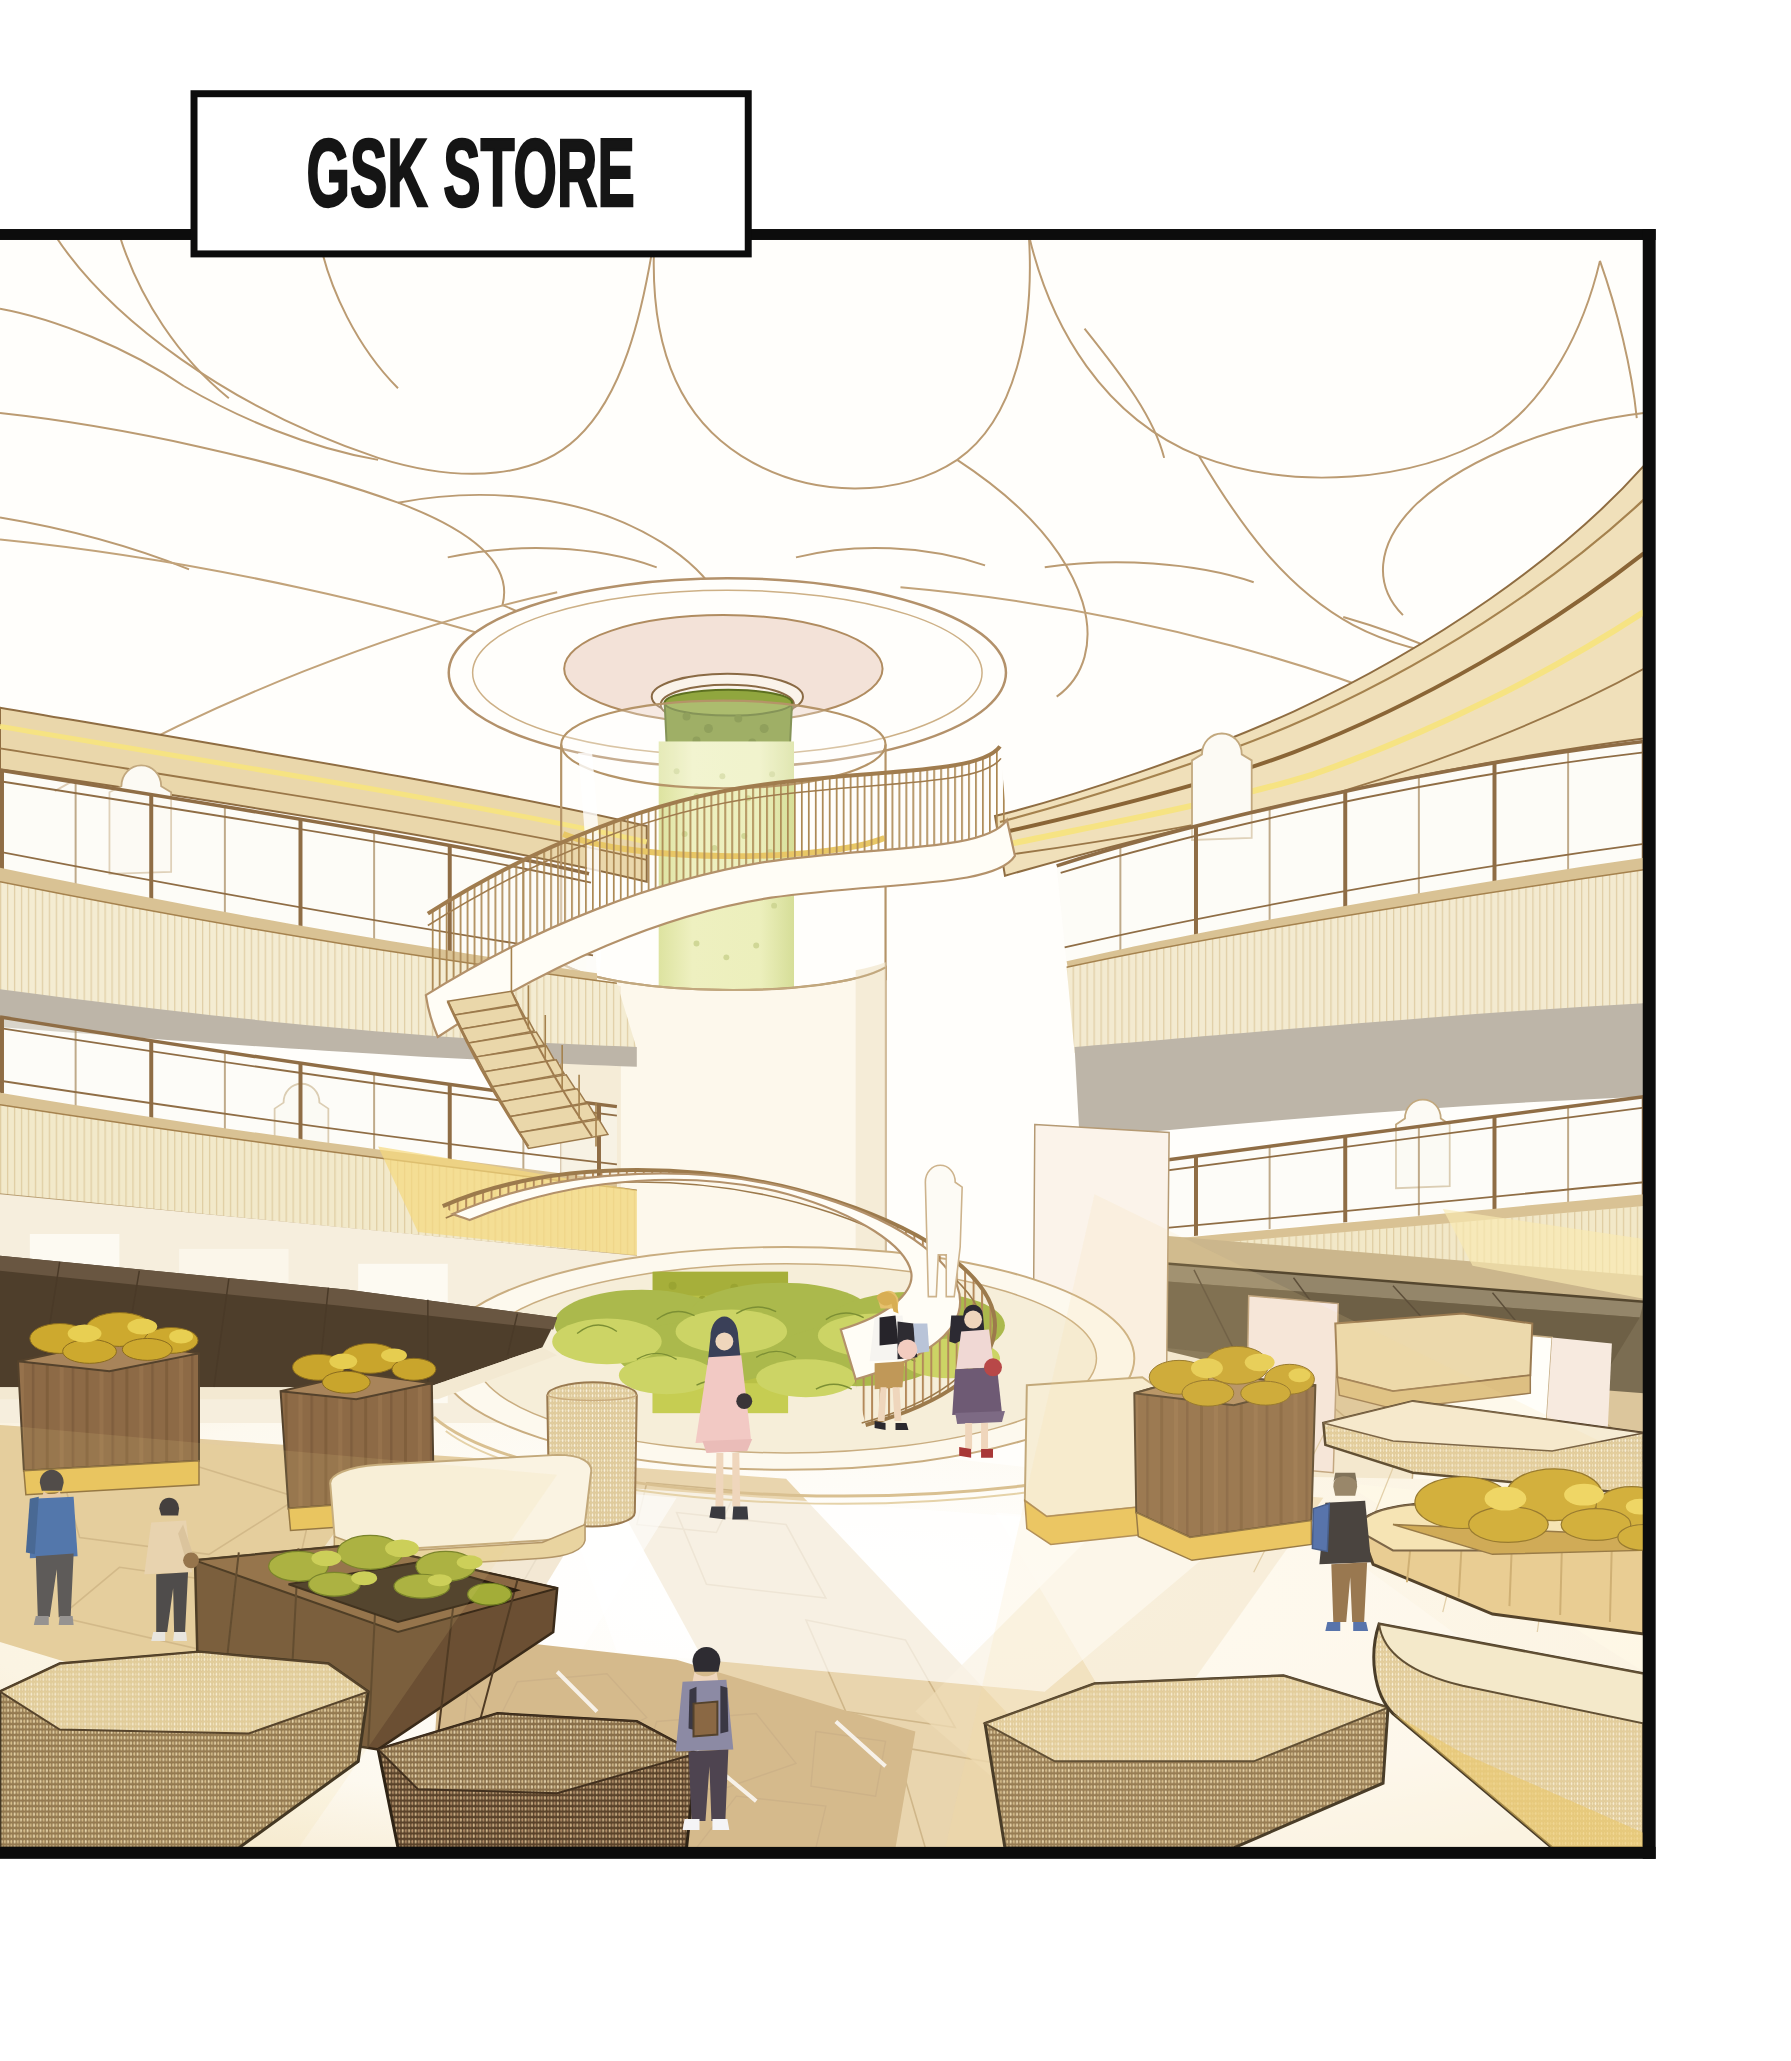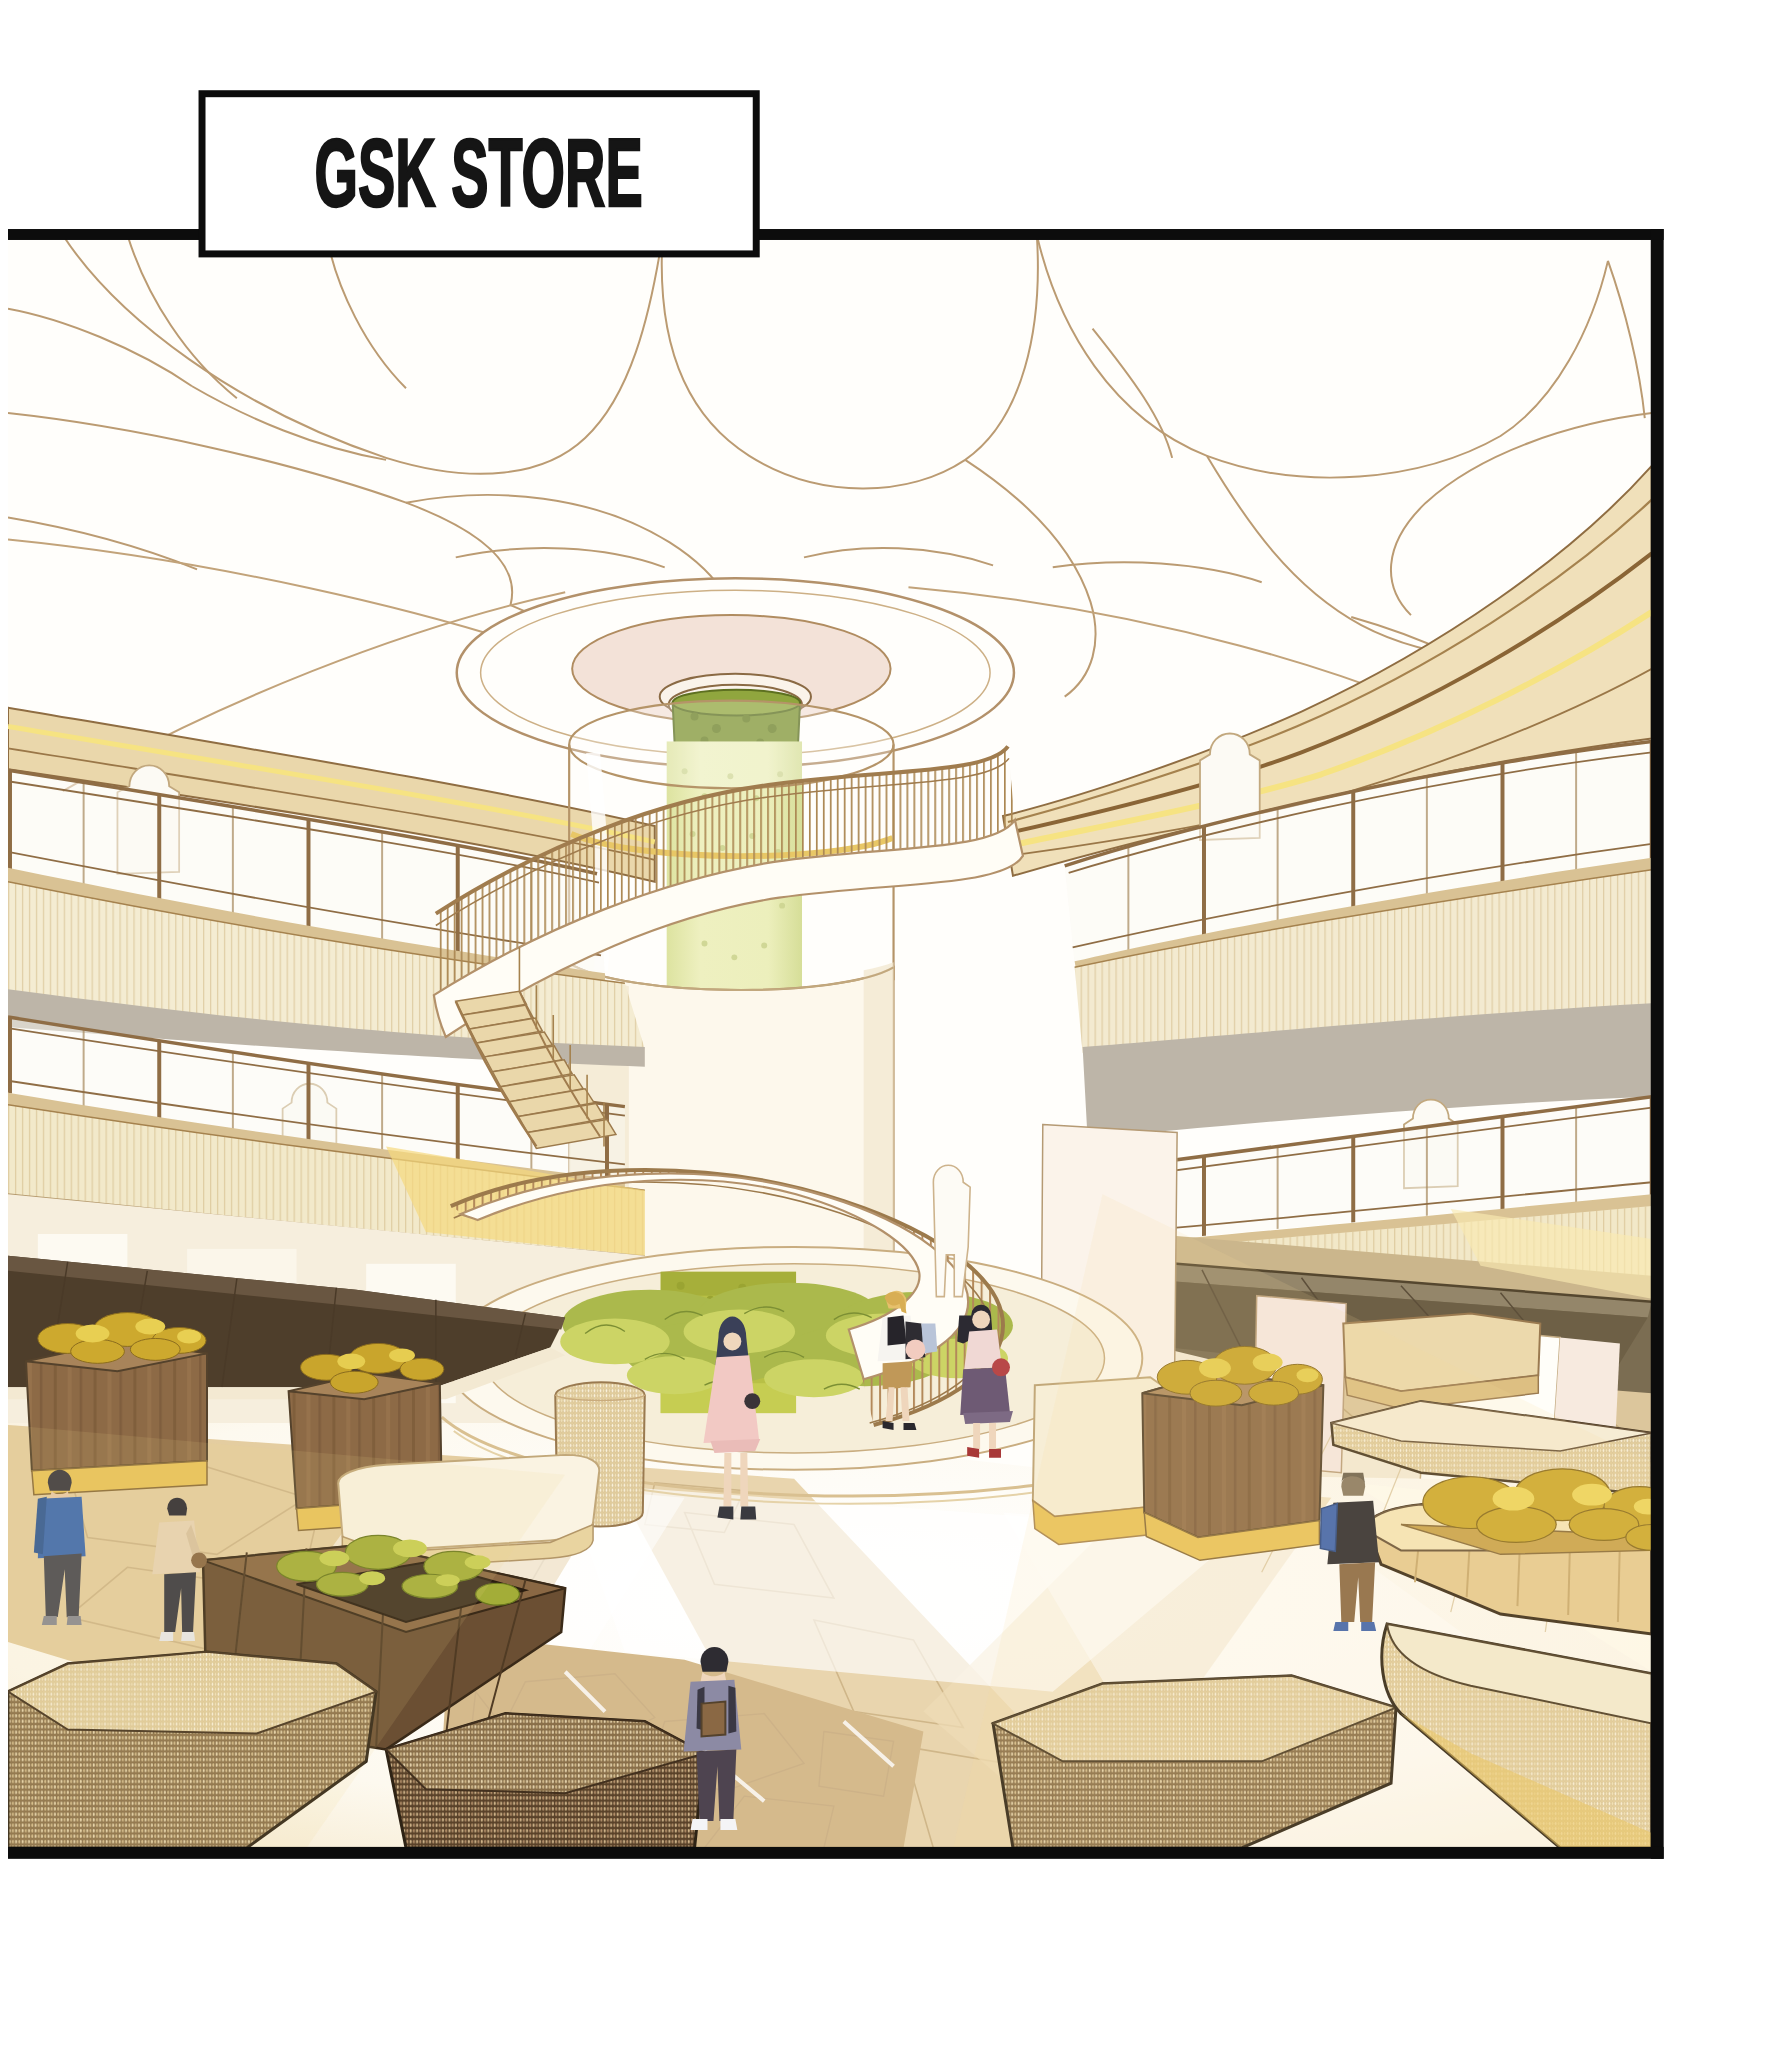--- a/index.html
+++ b/index.html
@@ -1,16 +1,16 @@
 <!DOCTYPE html>
 <html><head>
 <meta charset="utf-8">
 <style>
 html,body{margin:0;padding:0;background:#ffffff;}
-#page{width:1622px;height:2062px;position:relative;background:#ffffff;font-family:"Liberation Sans", sans-serif;margin-left:8px;}
+#page{width:1622px;height:2062px;position:relative;background:#ffffff;font-family:"Liberation Sans", sans-serif;}
 svg{display:block;}
 </style>
 </head>
 <body>
 <div id="page">
 <svg width="1791" height="2062" viewBox="0 0 1800 2072">
 <defs>
 <pattern id="balusters" width="7" height="10" patternUnits="userSpaceOnUse">
 <rect width="7" height="10" fill="none"></rect>
 <rect x="0" y="0" width="1.7" height="10" fill="#ab8752"></rect>

